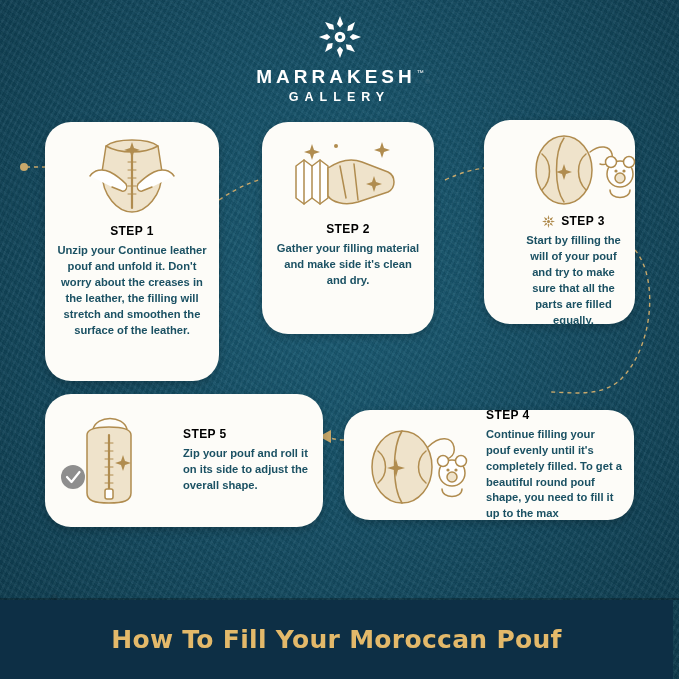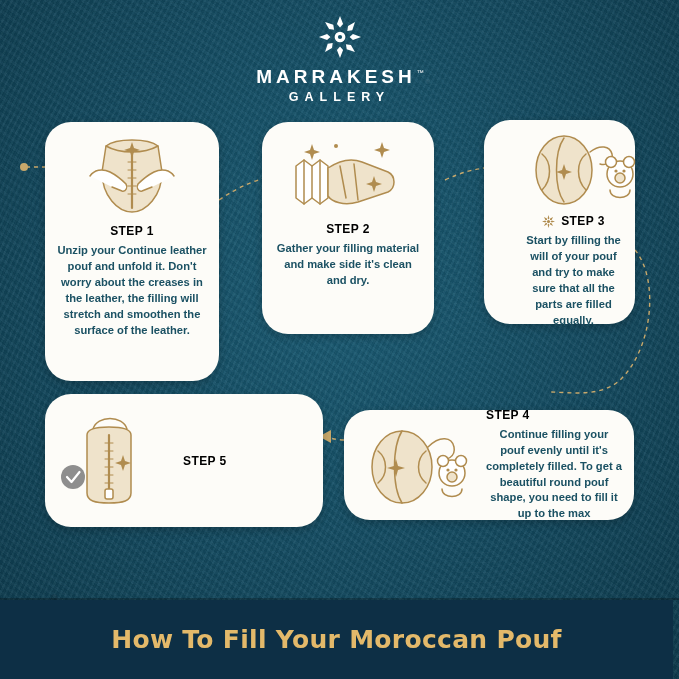--- a/index.html
+++ b/index.html
@@ -101,21 +101,21 @@
   
   #step3 { left: 484px; top: 120px; width: 151px; height: 204px; padding-left: 40px; }
   
   #step4 { left: 344px; top: 390px; width: 290px; height: 110px; margin-top: 20px; }
   
   #step5 { left: 45px;  top: 394px; width: 278px; height: 133px; }
 
   .row { display: flex; align-items: center; height: 100%; }
   .row .txtcol { flex: 1; padding-left: 4px; }
   .row .txtcol .card-title { text-align: left; }
-  .row .txtcol .card-body { text-align: center; }
+  .row .txtcol .card-body { text-align: left; }
 
   .title-with-star { display: flex; align-items: center; justify-content: center; gap: 6px; }
 
   
   .banner {
     position: absolute;
     left: 0; right: 6px; bottom: 0;
     height: 79px;
     background: #0d2f45;
     display: flex; align-items: center; justify-content: center;
@@ -293,20 +293,21 @@
         <g fill="#b08c4f">
           <path d="M66 50 L68 56 L74 58 L68 60 L66 66 L64 60 L58 58 L64 56 Z"></path>
         </g>
         <g>
           <circle cx="16" cy="72" r="12" fill="#8e8e8e"></circle>
           <path d="M10 72 L14.5 77 L22.5 67" fill="none" stroke="#ffffff" stroke-width="2.2" stroke-linecap="round" stroke-linejoin="round"></path>
         </g>
       </svg>
       <div class="txtcol">
         <div class="card-title">STEP 5</div>
+        <div class="card-body">Zip your pouf and roll it on its side to adjust the overall shape.</div>
       </div>
     </div>
   </div>
 
   <div class="banner-top-line"></div>
   <div class="banner">
     <div class="banner-text">How To Fill Your Moroccan Pouf</div>
   </div>
 </div>
 

